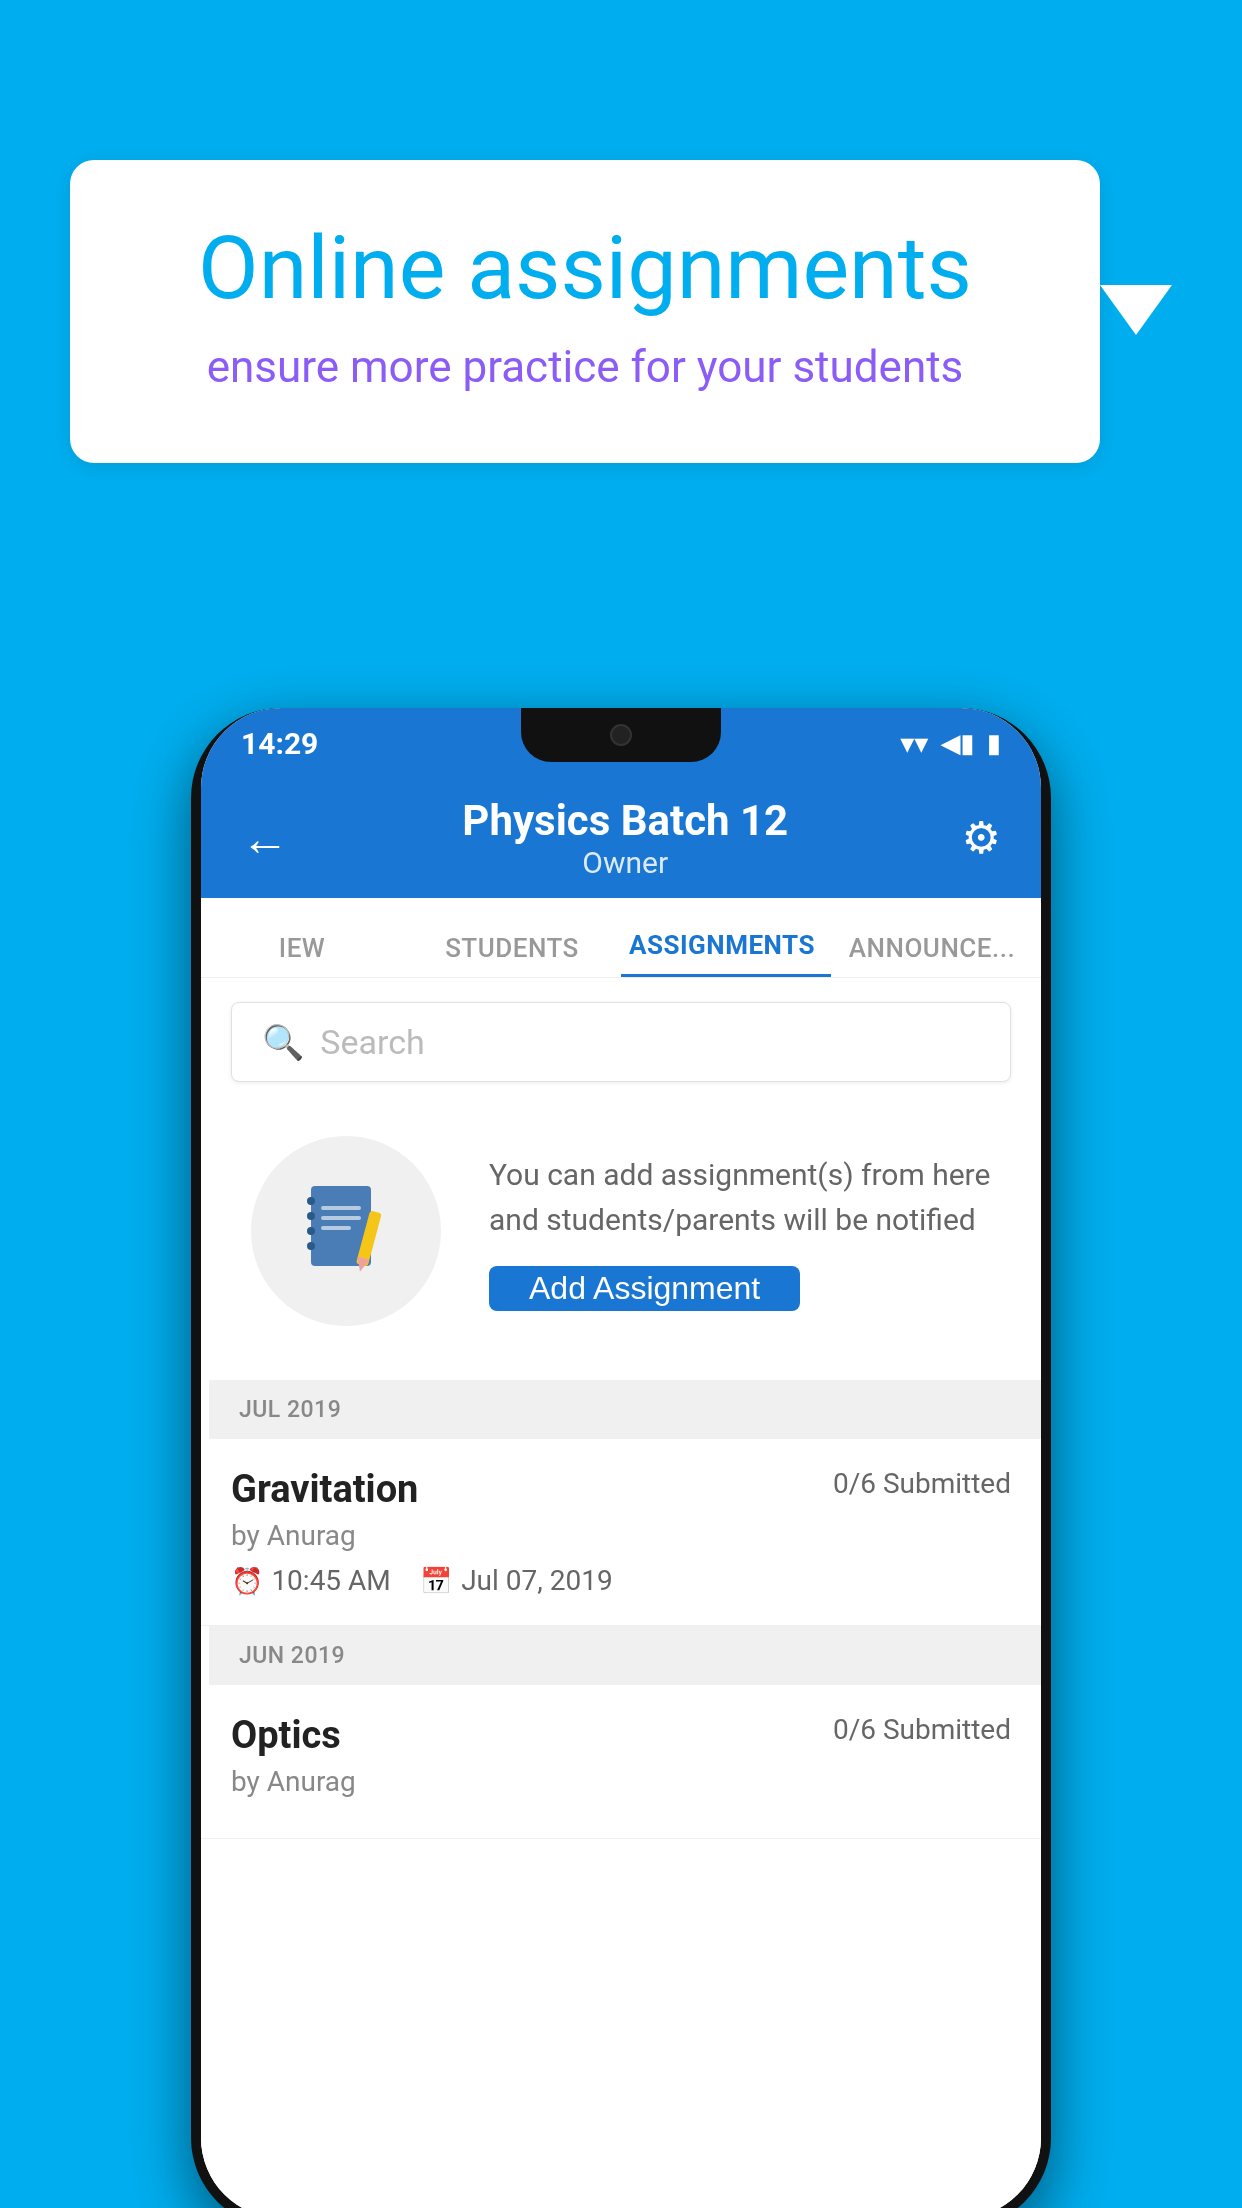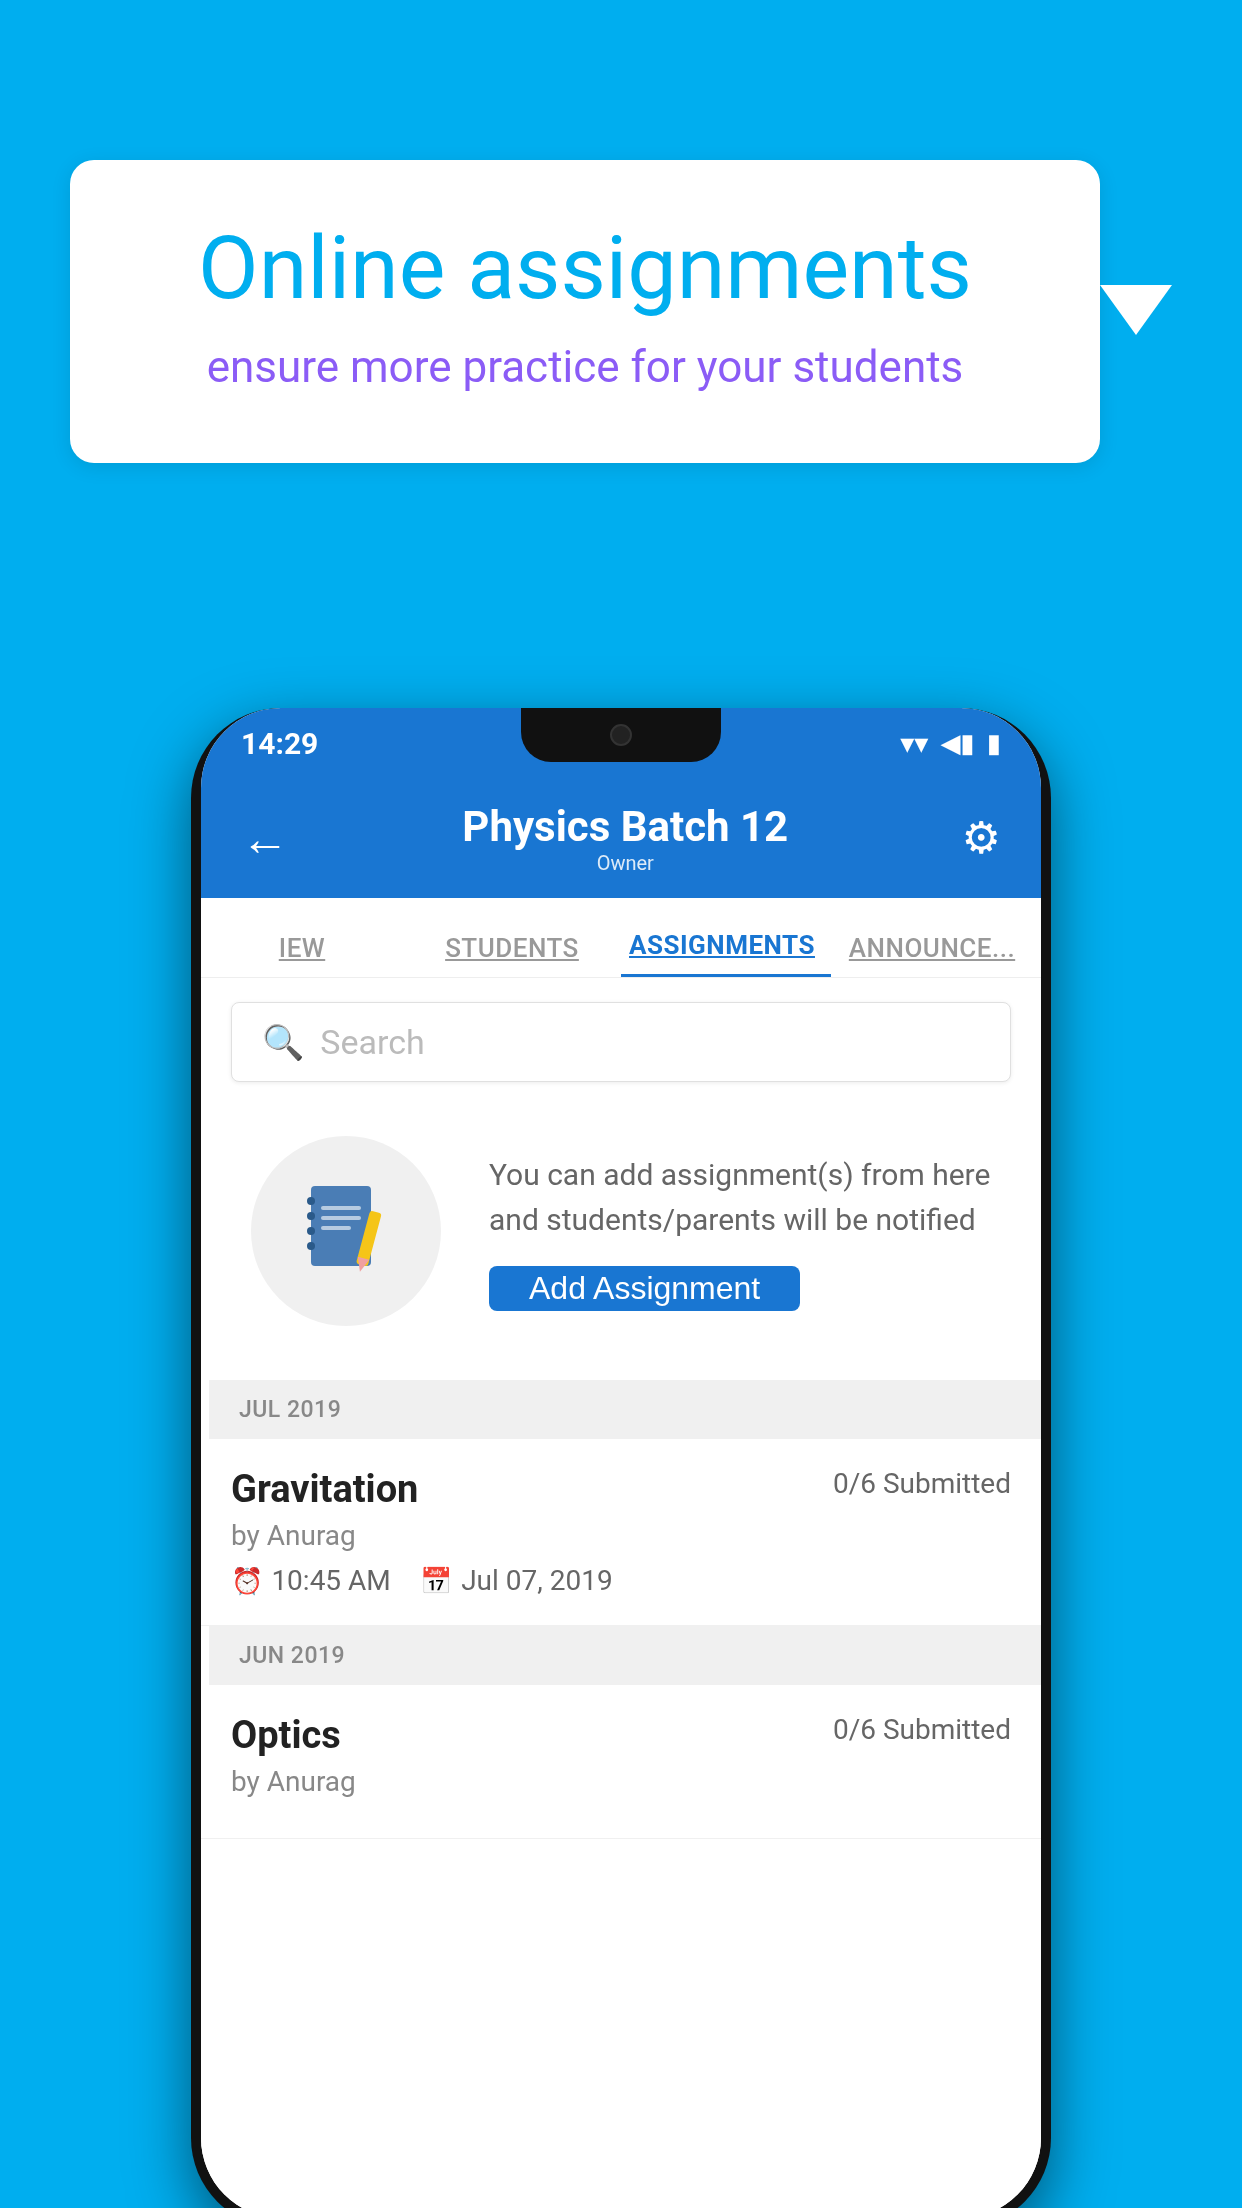--- a/index.html
+++ b/index.html
@@ -140,21 +140,21 @@
       text-align: center;
       flex: 1;
     }
     .header-title {
       color: white;
       font-size: 42px;
       font-weight: 700;
     }
     .header-subtitle {
       color: rgba(255,255,255,0.85);
-      font-size: 20px;
+      font-size: 30px;
       font-weight: 400;
     }
     .header-settings {
       color: white;
       font-size: 44px;
       cursor: pointer;
     }
 
     
     .tabs-container {
@@ -171,21 +171,20 @@
       padding-bottom: 14px;
       font-size: 26px;
       font-weight: 500;
       color: #999;
       letter-spacing: 0.5px;
       cursor: pointer;
       white-space: nowrap;
       overflow: hidden;
       text-overflow: ellipsis;
       padding-right: 8px;
-      text-decoration: underline;
     }
     .tab.active {
       color: #1976D2;
       border-bottom: 3px solid #1976D2;
       font-weight: 700;
     }
 
     
     .content-area {
       background: white;

